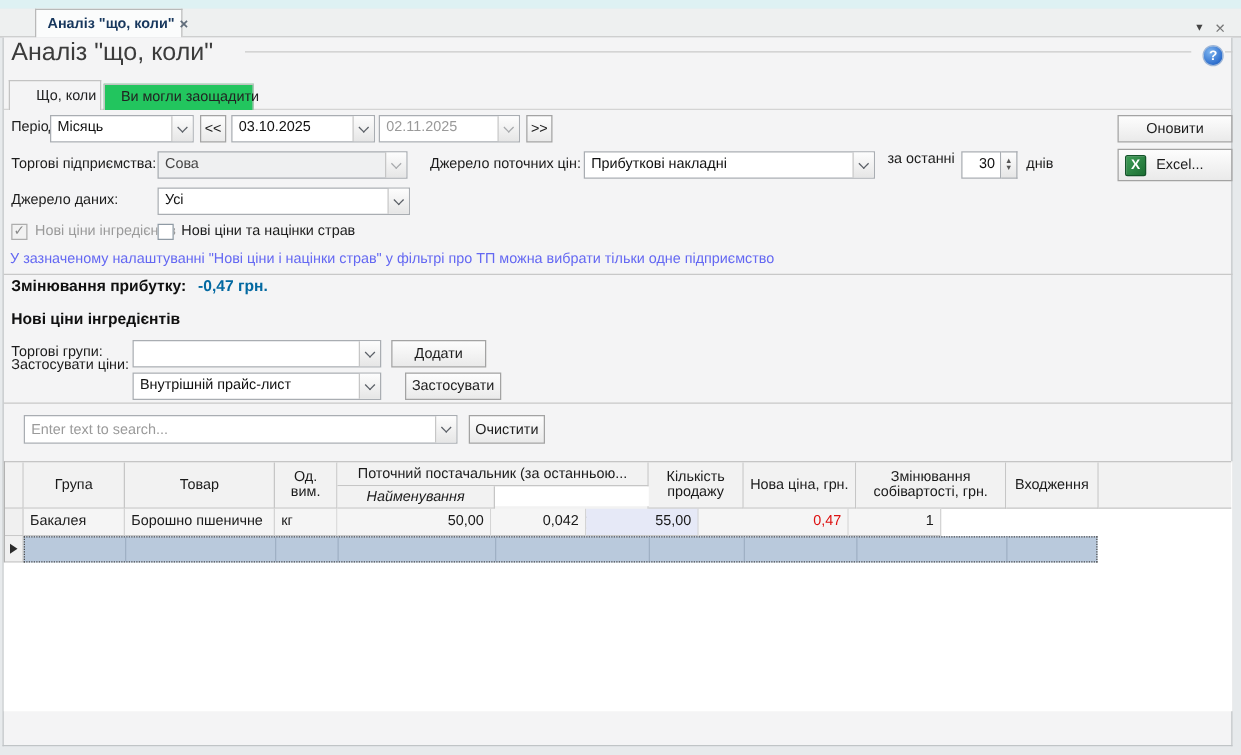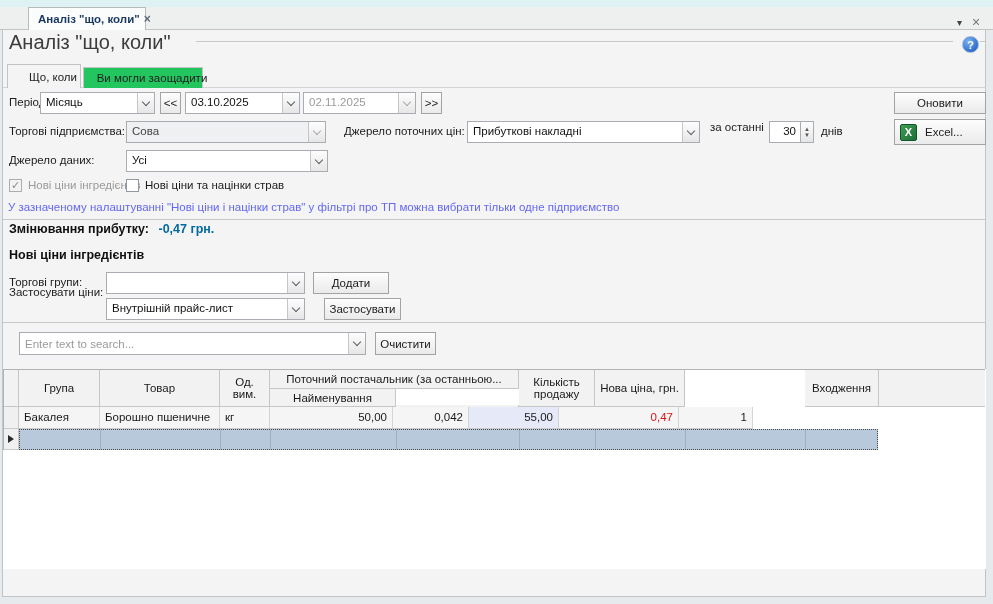--- a/index.html
+++ b/index.html
@@ -234,24 +234,25 @@
 
     <div class="grid-area">
       <div class="grid-top"></div>
       <div class="grid-left"></div>
 
       <div class="hcell" style="left:1px; top:1px; width:15px; height:37px;"></div>
       <div class="hcell" style="left:16px; top:1px; width:81px; height:37px;">Група</div>
       <div class="hcell" style="left:97px; top:1px; width:120px; height:37px;">Товар</div>
       <div class="hcell" style="left:217px; top:1px; width:50px; height:37px;">Од. вим.</div>
       <div class="hcell" style="left:267px; top:1px; width:249px; height:19px;">Поточний постачальник (за останньою...</div>
-      <div class="hcell" style="left:267px; top:20px; width:126px; height:18px;">Найменування</div>
+      <div class="hcell" style="left:267px; top:20px; width:126px; height:18px;font-style:italic;">Найменування</div>
       <div class="hcell" style="left:393px; top:20px; width:123px; height:18px;margin-top:16px;">Поточна ціна, грн.</div>
       <div class="hcell" style="left:516px; top:1px; width:76px; height:37px;">Кількість продажу</div>
       <div class="hcell" style="left:592px; top:1px; width:90px; height:37px;">Нова ціна, грн.</div>
+      <div class="hcell" style="left:682px; top:1px; width:120px; height:37px;">Змінювання собівартості, грн.</div>
       <div class="hcell" style="left:802px; top:1px; width:74px; height:37px;">Входження</div>
       <div class="hcell" style="left:876px; top:1px; width:106px; height:37px; border-right:none;"></div>
 
       <div class="drow">
         <div class="dcell ind-cell" style="width:15px;"></div>
         <div class="dcell" style="width:81px;">Бакалея</div>
         <div class="dcell" style="width:120px;">Борошно пшеничне</div>
         <div class="dcell" style="width:50px;">кг</div>
         <div class="dcell num" style="width:123px;">50,00</div>
         <div class="dcell num" style="width:76px;">0,042</div>

